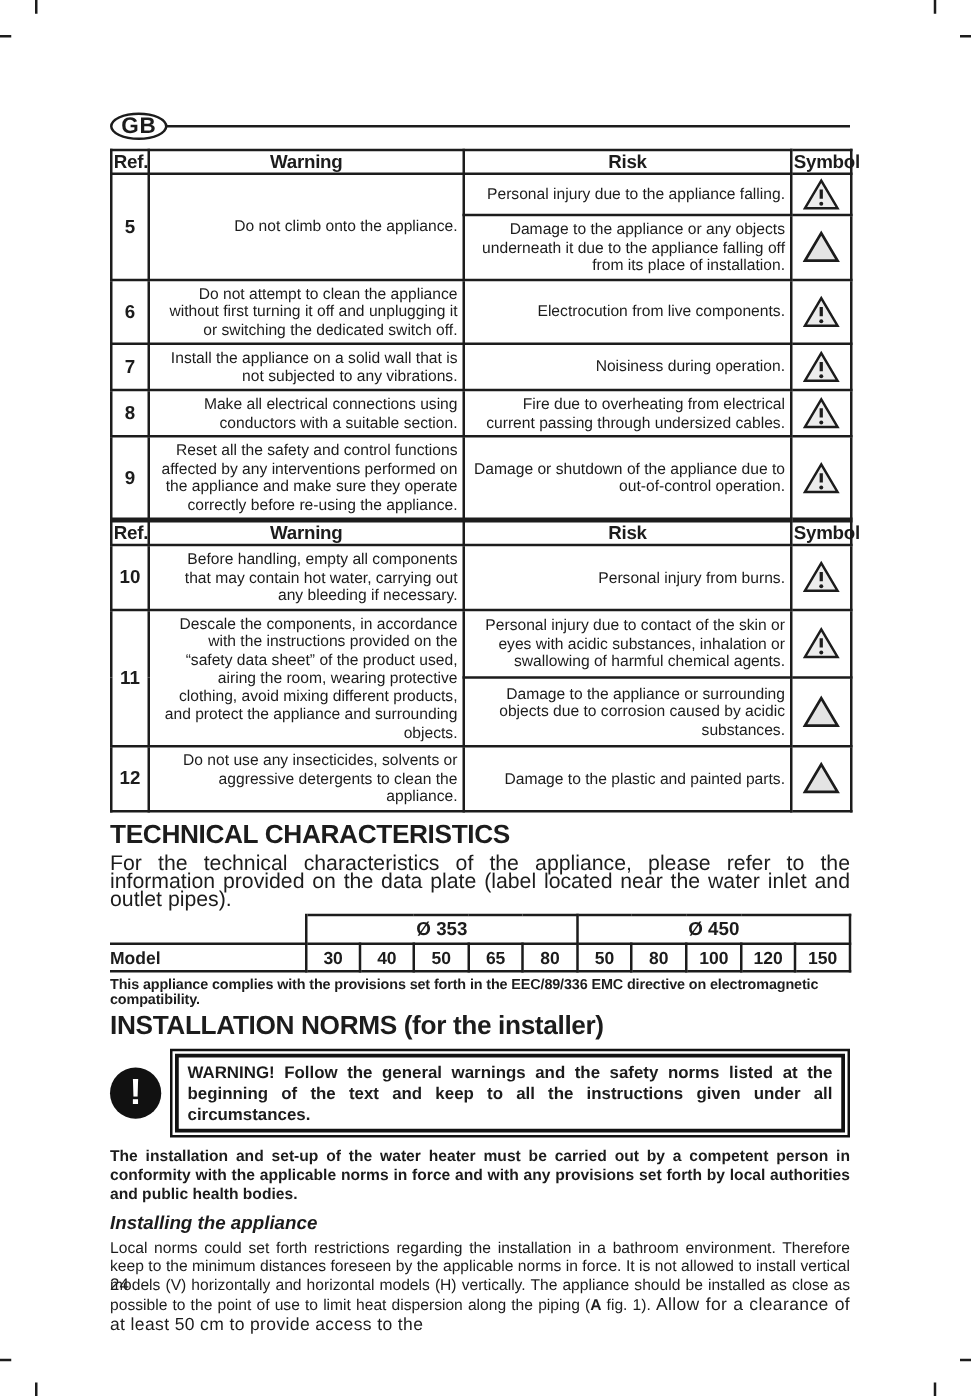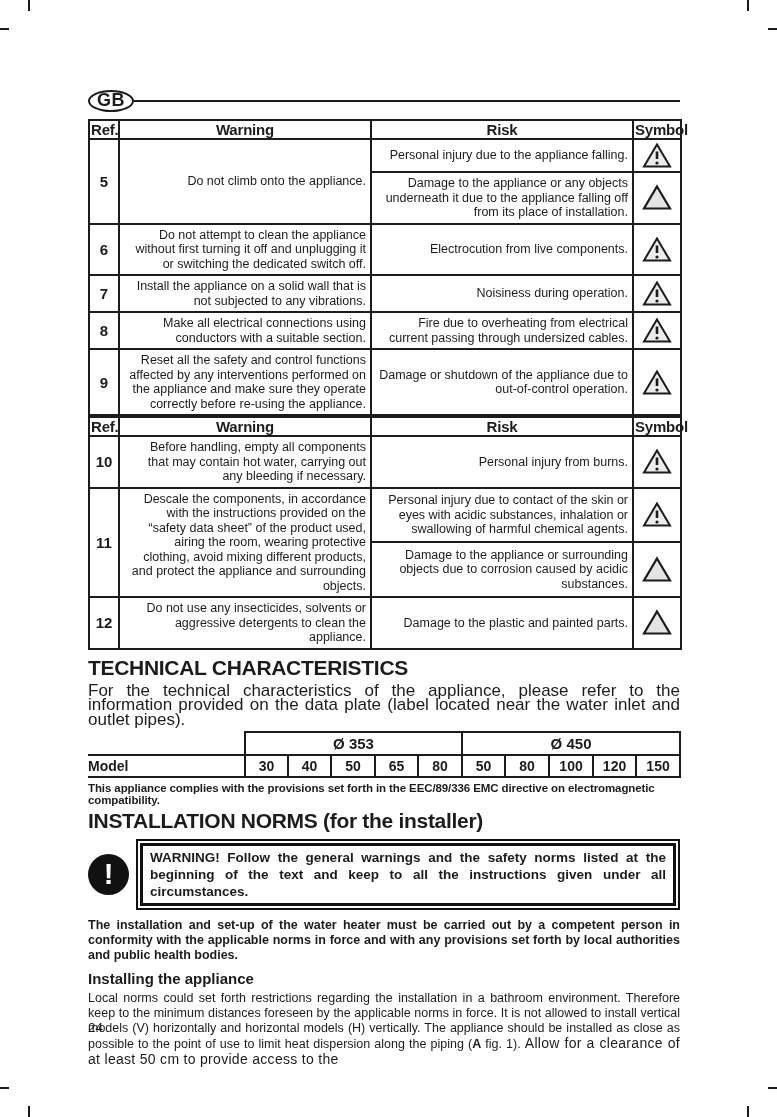--- a/index.html
+++ b/index.html
@@ -68,21 +68,21 @@
     flex: 0 0 auto; width: 41px; height: 41px; border-radius: 50%;
     background: #111; color: #fff; font-weight: bold; font-size: 29px;
     text-align: center; line-height: 40px; margin-right: 7px;
   }
   .warn-box-outer { flex: 1; border: 2px solid #111; padding: 2px; }
   .warn-box-inner {
     border: 3px solid #111; padding: 3px 7px;
     font-size: 13.5px; font-weight: bold; line-height: 17px; text-align: justify;
   }
   p.bold-note { font-size: 12.5px; font-weight: bold; line-height: 15px; text-align: justify; margin-bottom: 7px; }
-  h3.sub { font-size: 15px; font-weight: bold; margin: 4px 0 4px 0; }
+  h3.sub { font-size: 15px; font-weight: bold; margin: 4px 0 4px 0; font-style: italic; }
   p.body { font-size: 12.5px; line-height: 15px; text-align: justify; }
   p.body .fig-bold { font-weight: bold; }
   p.body .bigger { font-size: 14px; letter-spacing: 0.3px; }
 
   .page-num { position: absolute; left: 88px; top: 1020px; font-size: 13.5px; }
 </style>
 </head>
 <body>
 
 <div class="page">

